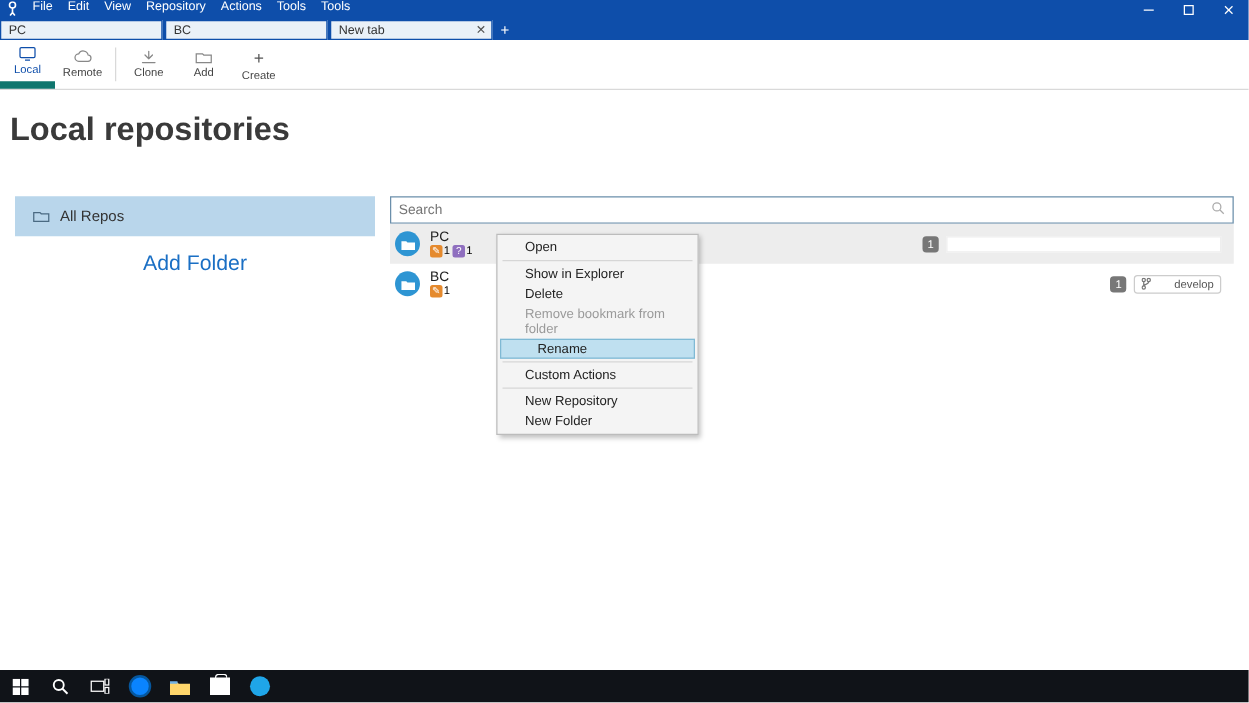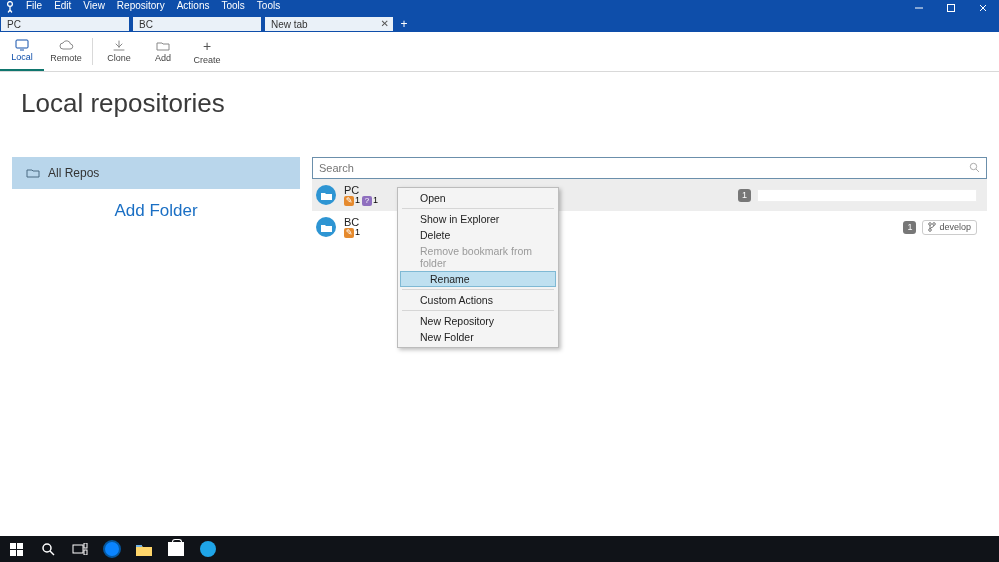--- a/index.html
+++ b/index.html
@@ -15,48 +15,48 @@
 
   
   .tabstrip { background:#0E4EAA; height:16px; display:flex; align-items:stretch; }
   .tab { width:130px; background:#EAF1F8; border:1px solid #0E4EAA; display:flex; align-items:center; padding:0 6px; font-size:10px; color:#333; position:relative; margin-right:2px;}
   .tab .close { position:absolute; right:4px; top:1px; font-size:10px; color:#555;}
   .addtab { width:16px; display:flex; align-items:center; justify-content:center; color:#fff; font-size:12px;}
 
   
   .toolbar { height:40px; border-bottom:1px solid #d9d9d9; display:flex; }
   .toolbtn { width:44px; display:flex; flex-direction:column; align-items:center; justify-content:center; font-size:9px; color:#444; gap:1px; }
-  .toolbtn.active { border-bottom:2px solid #0f766e; color:#0E4EAA;}
+  .toolbtn.active { border-bottom:6px solid #0f766e; color:#0E4EAA;}
   .toolbtn svg, .toolbtn .glyph { color:#555; }
   .toolbtn.active svg { color:#0E4EAA; }
   .sep { width:1px; background:#d9d9d9; margin:6px 4px;}
 
   
   .content { display:flex; padding:24px 12px 0 12px; gap:12px; }
-  .heading { font-size:26px; font-weight:400; color:#3a3a3a; margin:16px 0 14px 21px;}
+  .heading { font-size:26px; font-weight:700; color:#3a3a3a; margin:16px 0 14px 8px;}
   .left-col { width:288px; }
   .allrepos { background:#B9D6EB; height:32px; display:flex; align-items:center; padding:12px 14px; font-size:12px; color:#333; gap:8px;}
   .addfolder { color:#1a6fc4; font-size:17px; padding:12px 4px; cursor:pointer;text-align:center;}
 
   .right-col { flex:1; }
   .searchbox { border:1px solid #6b8fab; height:22px; display:flex; align-items:center; padding:0 6px; color:#888; font-size:11px;}
   .searchbox input { border:none; outline:none; flex:1; font-size:11px; background:transparent;}
   .search-icon { color:#aaa; font-size:11px;}
 
   .repo-row { display:flex; align-items:center; height:32px; padding:0 4px; font-size:11px; gap:8px; position:relative;}
   .repo-row.sel { background:#EDEDED; }
   .repo-icon { width:20px; height:20px; background:#2E95D3; border-radius:50%; display:flex; align-items:center; justify-content:center; color:#fff; font-size:10px;}
   .repo-name-block { display:flex; flex-direction:column; line-height:1.1;}
   .repo-name { color:#222; }
   .repo-badges { display:flex; gap:2px; font-size:9px;}
   .badge { display:inline-flex; align-items:center; gap:1px;}
   .badge .sq { width:10px; height:10px; display:inline-flex; align-items:center; justify-content:center; border-radius:2px; color:#fff; font-size:8px;}
   .sq.orange{background:#E58A2E;} .sq.purple{background:#8F6FBF;}
   .count-badge { background:#777; color:#fff; border-radius:3px; font-size:9px; padding:0 4px; height:13px; display:inline-flex; align-items:center;}
-  .branch { border:1px solid #ccc; border-radius:3px; font-size:9px; padding:0 5px; height:15px; display:inline-flex; align-items:center; gap:3px; color:#555;}
+  .branch { border:1px solid #ccc; border-radius:3px; font-size:9px; padding:0 5px; height:15px; display:inline-flex; align-items:center; gap:18px; color:#555;}
   .row-right { margin-left:auto; display:flex; align-items:center; gap:6px; padding-right:6px;}
 
   
   .ctxmenu { position:absolute; left:397px; top:187px; width:162px; background:#F4F4F4; border:1px solid #bcbcbc; box-shadow:2px 2px 4px rgba(0,0,0,.25); font-size:10.5px; padding:2px;}
   .ctxitem { padding:2px 0 2px 20px; color:#222; position:relative;}
   .ctxitem.disabled { color:#9a9a9a; }
   .ctxitem.hover { background:#BFE0F0; border:1px solid #7FB9D4; padding:1px 0 1px 29px;}
   .ctxsep { height:1px; background:#d6d6d6; margin:2px 2px;}
 
   

